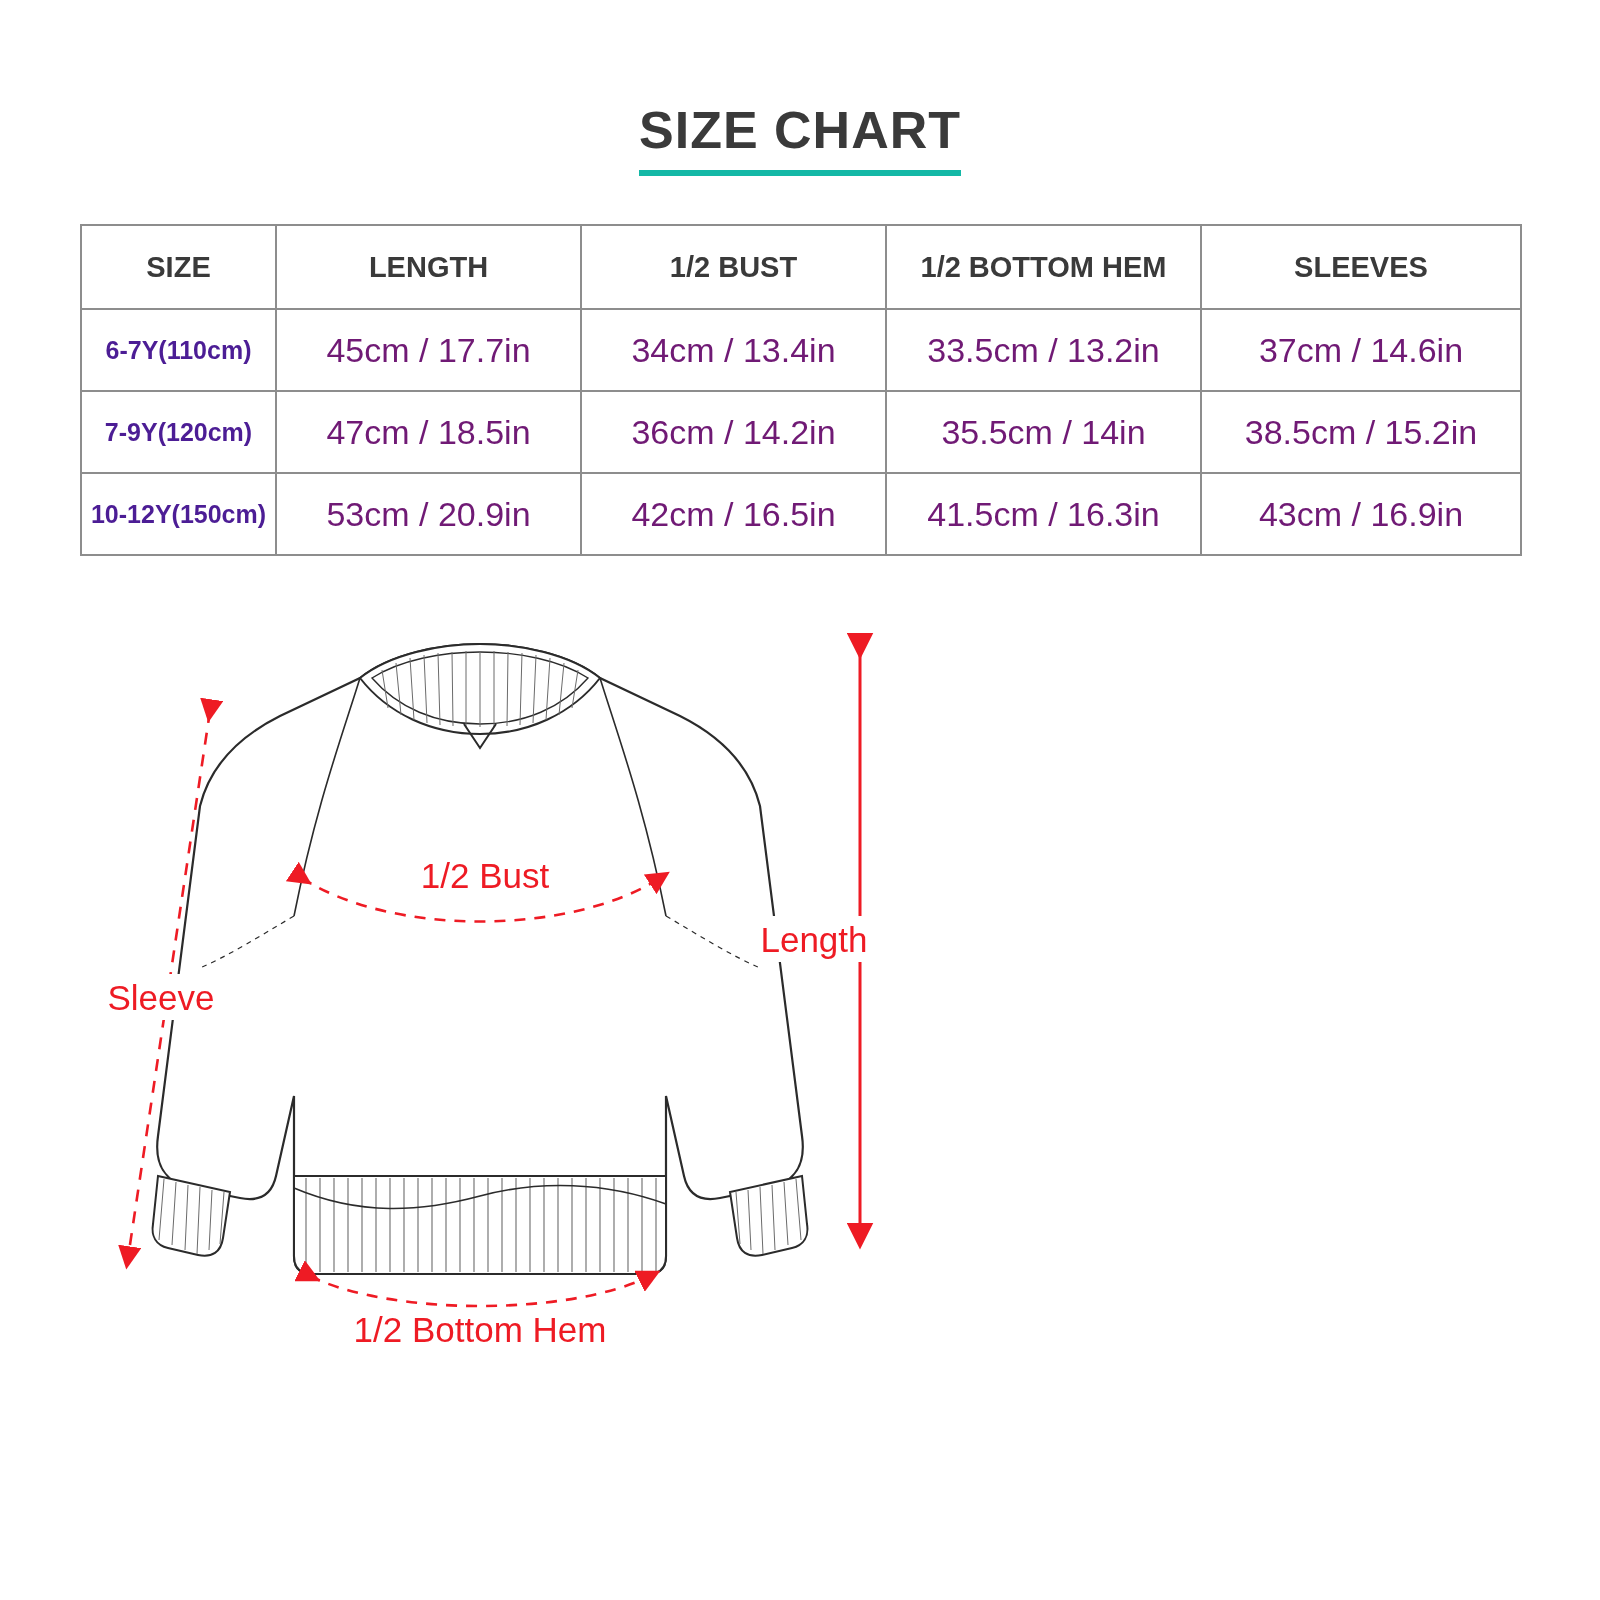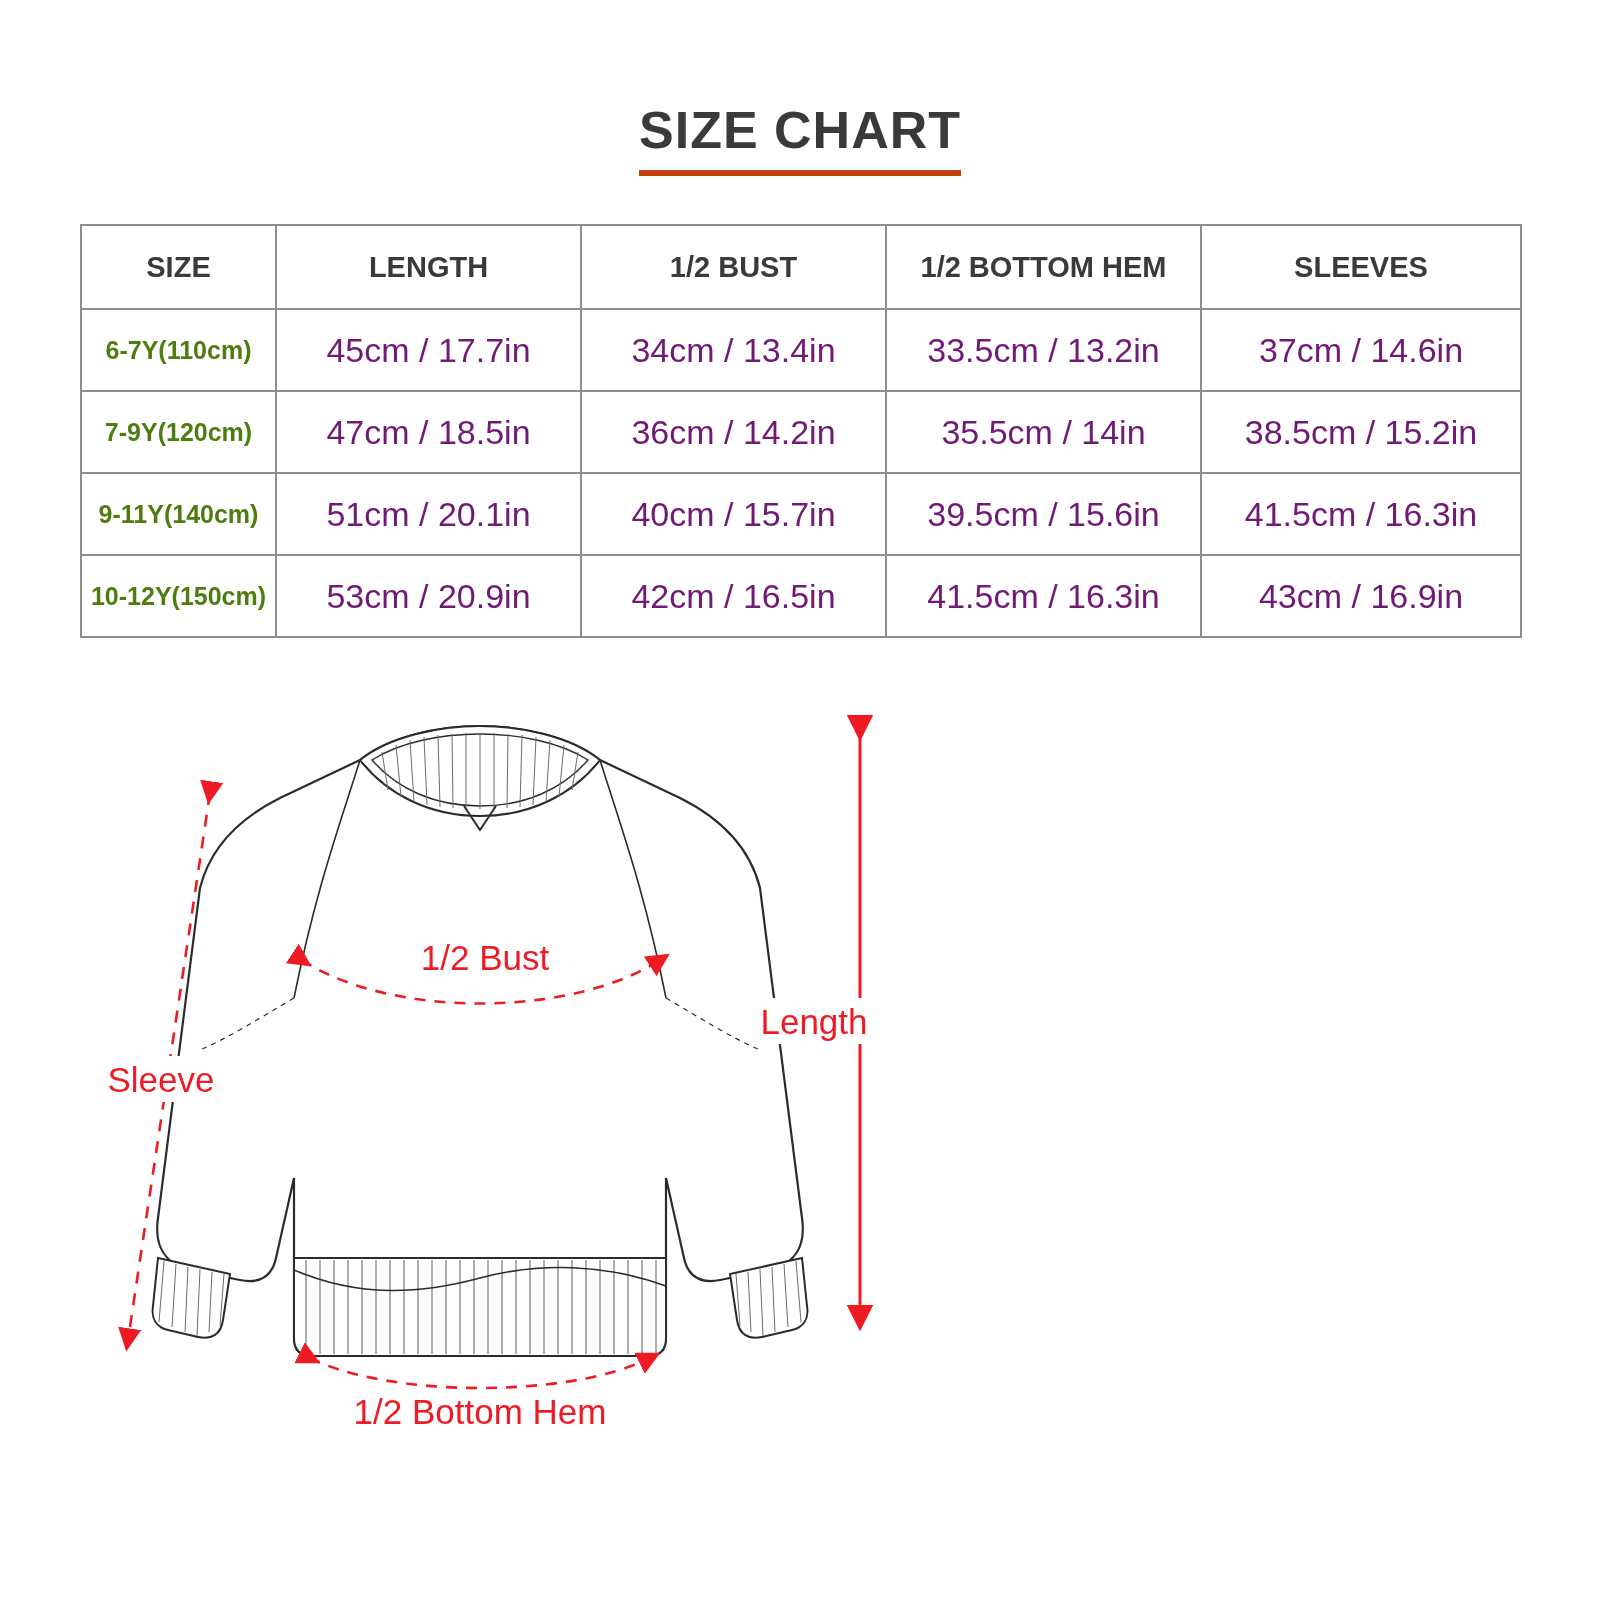--- a/index.html
+++ b/index.html
@@ -21,21 +21,21 @@
     text-align: center;
     padding-top: 100px;
   }
   .title {
     display: inline-block;
     font-size: 52px;
     font-weight: bold;
     letter-spacing: 1px;
     color: #3a3a3a;
     padding-bottom: 10px;
-    border-bottom: 6px solid #c2410c;
+    border-bottom: 6px solid #14b8a6;
   }
 
   
   .table-wrap {
     margin: 48px auto 8px auto;
     width: 1440px;
   }
   table.size-table {
     width: 100%;
     border-collapse: collapse;
@@ -53,21 +53,21 @@
   }
   table.size-table thead th {
     font-size: 29px;
     font-weight: bold;
     color: #3a3a3a;
     height: 80px;
   }
   table.size-table tbody td.sizecol {
     font-size: 25px;
     font-weight: bold;
-    color: #4d7c0f;
+    color: #4c1d95;
     border-radius: 9px;
   }
   col.c1 { width: 195px; }
   col.c2 { width: 305px; }
   col.c3 { width: 305px; }
   col.c4 { width: 315px; }
   col.c5 { width: 320px; }
 
   
   .lower {
@@ -134,27 +134,20 @@
         <td>37cm / 14.6in</td>
       </tr>
       <tr>
         <td class="sizecol">7-9Y(120cm)</td>
         <td>47cm / 18.5in</td>
         <td>36cm / 14.2in</td>
         <td>35.5cm / 14in</td>
         <td>38.5cm / 15.2in</td>
       </tr>
       <tr>
-        <td class="sizecol">9-11Y(140cm)</td>
-        <td>51cm / 20.1in</td>
-        <td>40cm / 15.7in</td>
-        <td>39.5cm / 15.6in</td>
-        <td>41.5cm / 16.3in</td>
-      </tr>
-      <tr>
         <td class="sizecol">10-12Y(150cm)</td>
         <td>53cm / 20.9in</td>
         <td>42cm / 16.5in</td>
         <td>41.5cm / 16.3in</td>
         <td>43cm / 16.9in</td>
       </tr>
     </tbody>
   </table>
 </div>
 

